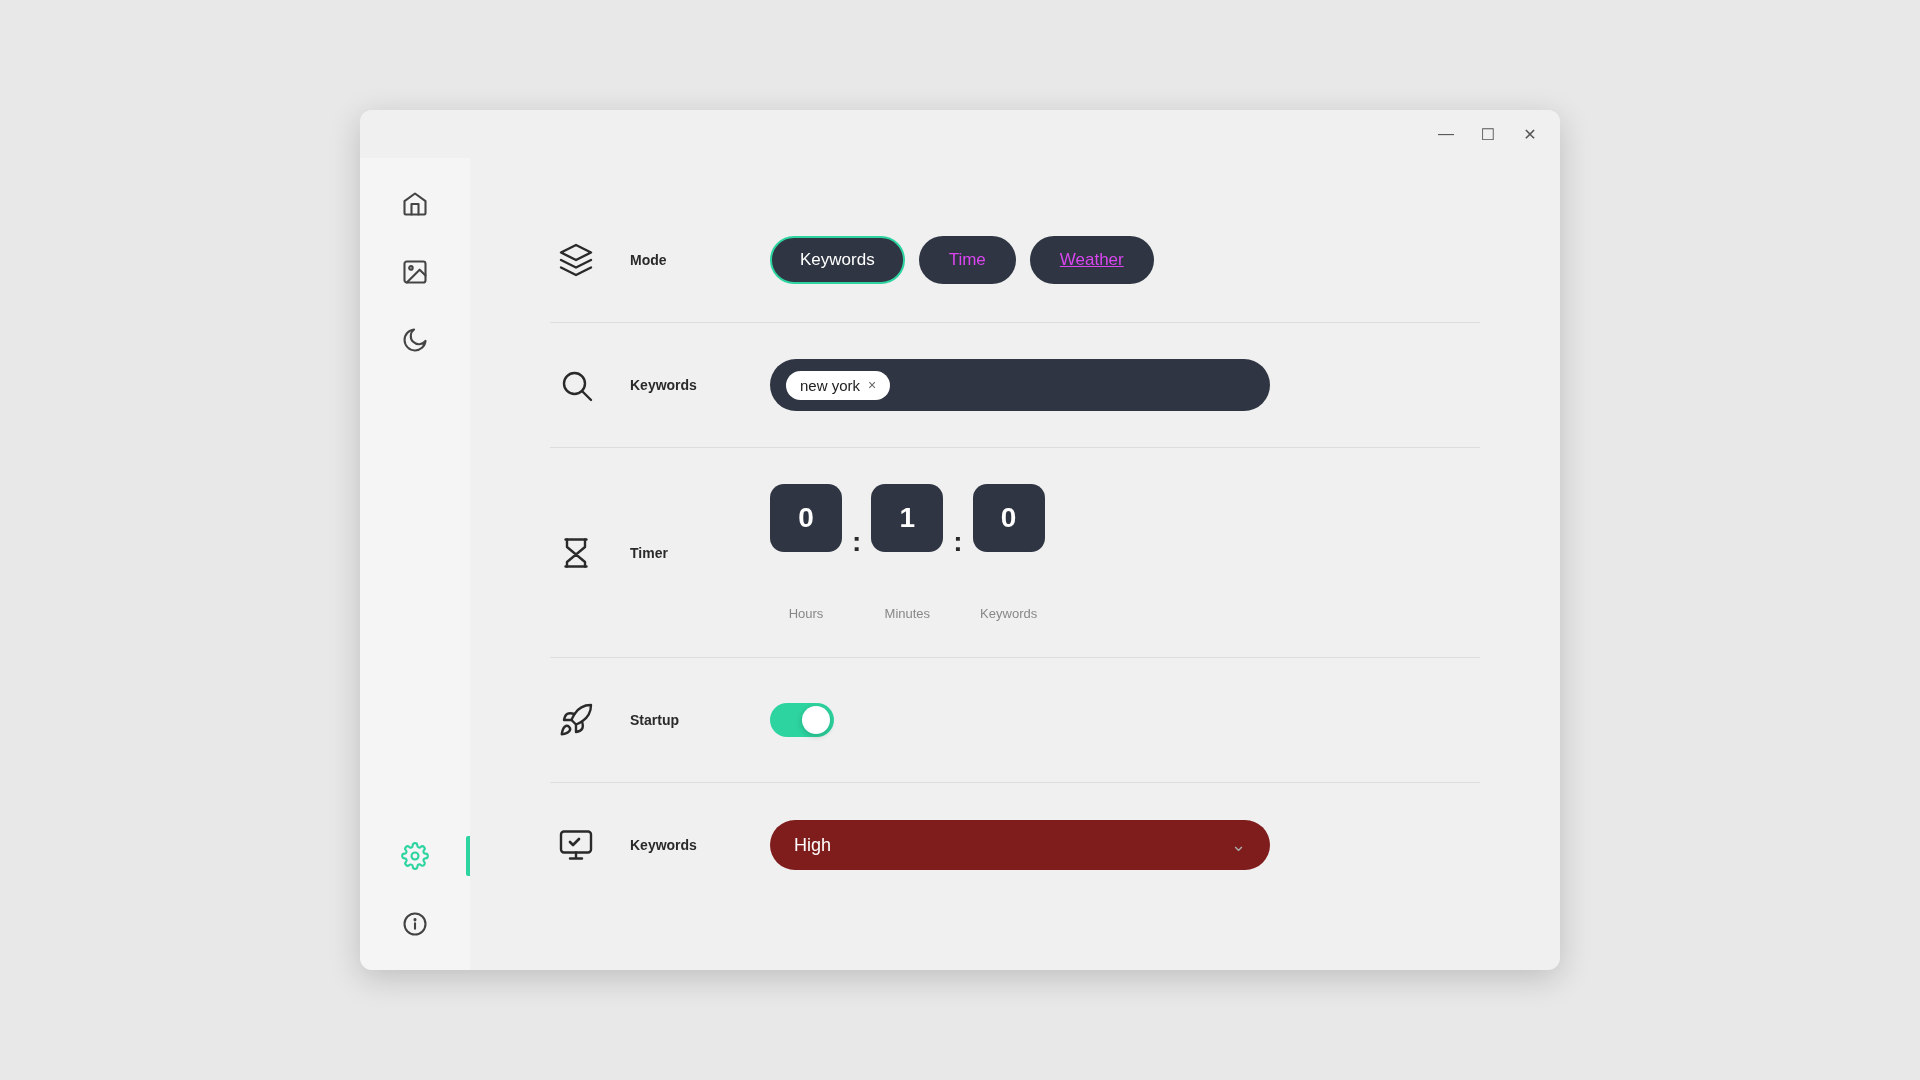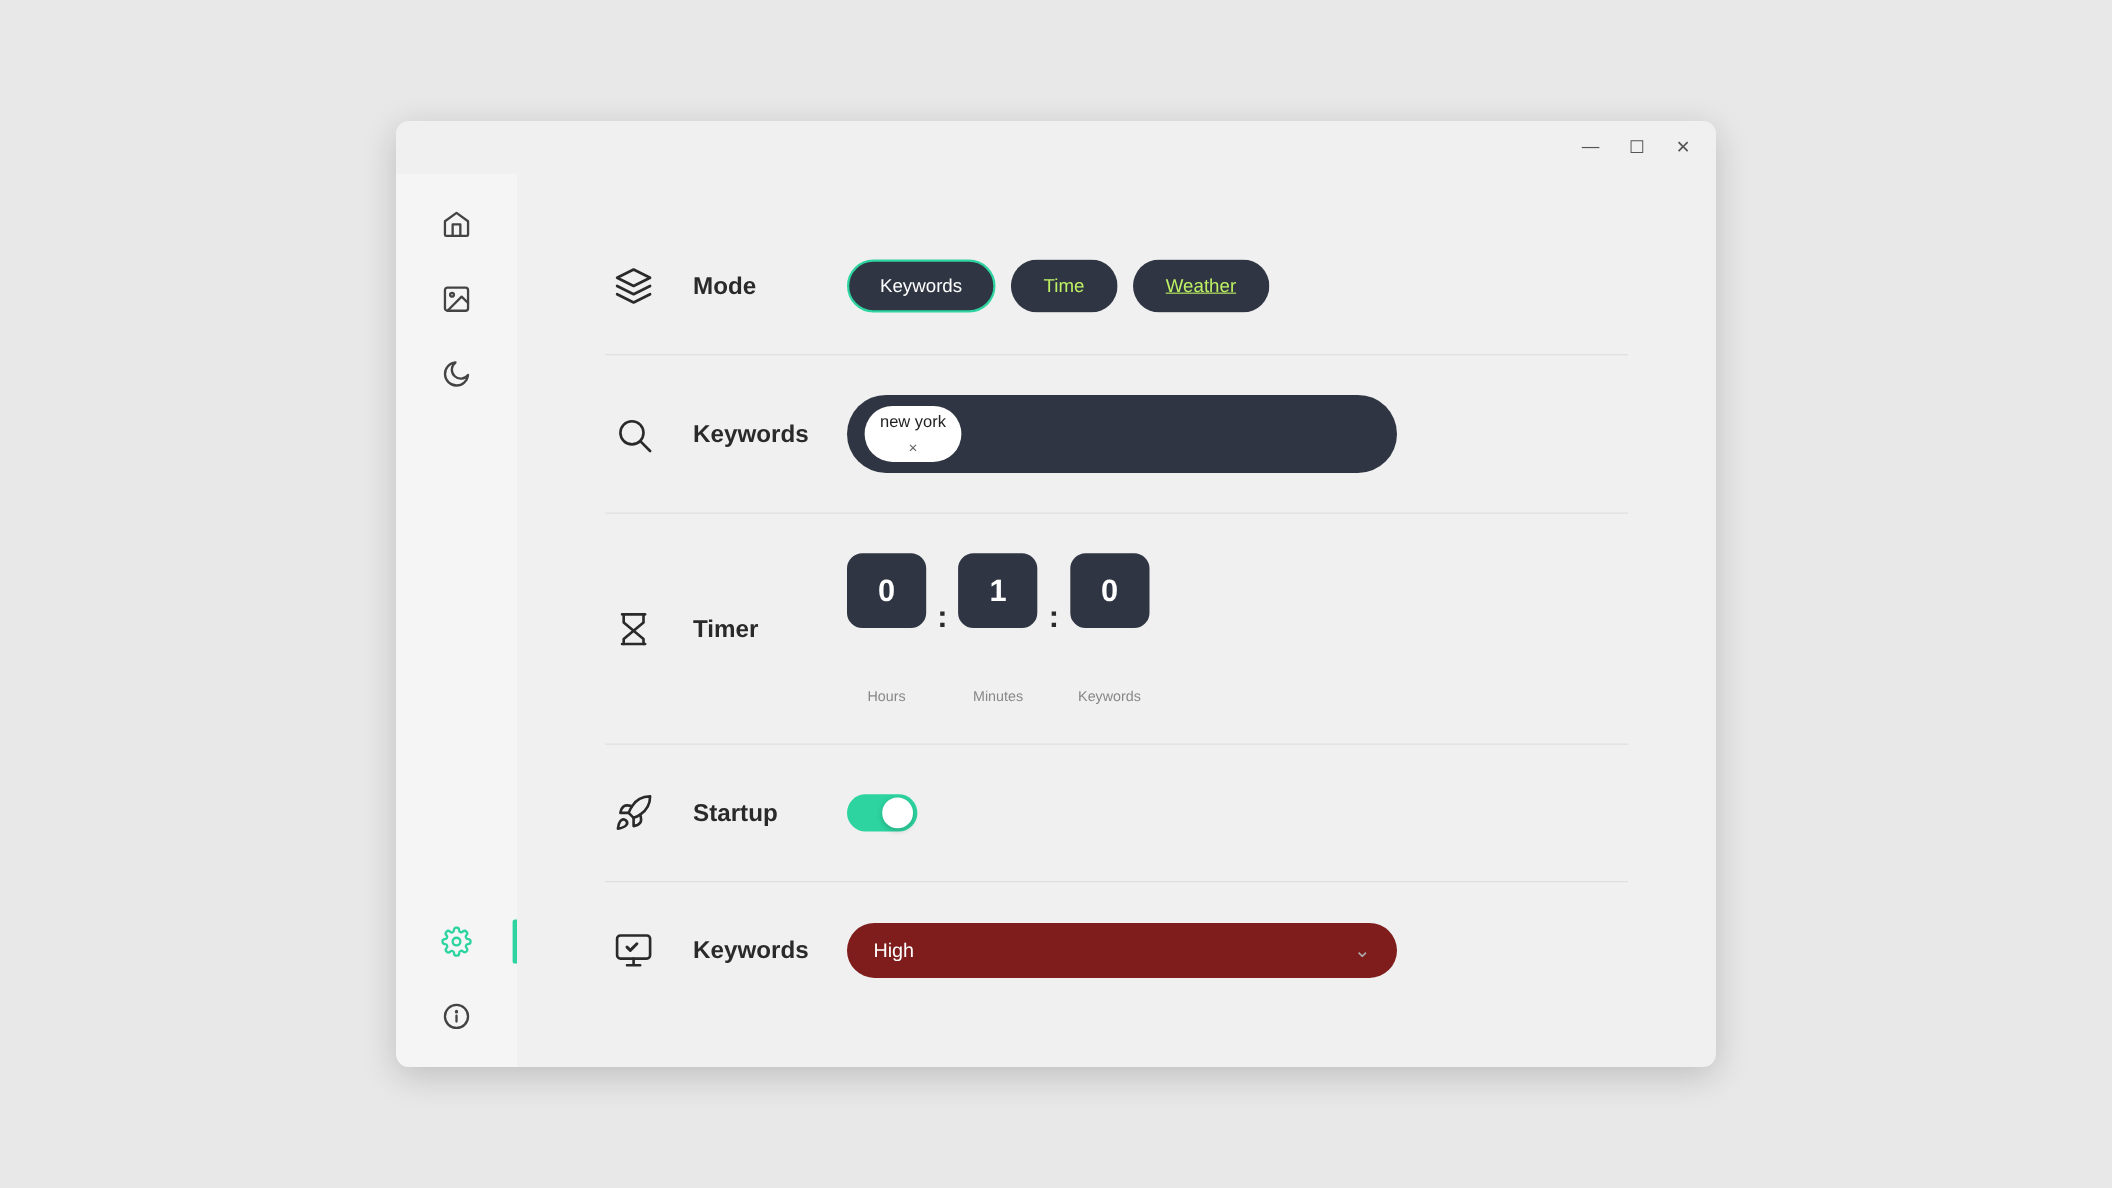--- a/index.html
+++ b/index.html
@@ -131,21 +131,21 @@
       align-items: center;
       justify-content: center;
       margin-right: 28px;
       color: #3a3a3a;
       flex-shrink: 0;
     }
 
     .row-icon svg { width: 36px; height: 36px; }
 
     .row-label {
-      font-size: 22px;
+      font-size: 14px;
       font-weight: 600;
       color: #2a2a2a;
       width: 140px;
       flex-shrink: 0;
     }
 
     .row-control {
       flex: 1;
       display: flex;
       align-items: center;
@@ -158,21 +158,21 @@
     }
 
     .mode-btn {
       padding: 12px 28px;
       border-radius: 50px;
       border: none;
       font-size: 17px;
       font-weight: 500;
       cursor: pointer;
       background: #2f3542;
-      color: #bef264;
+      color: #d946ef;
       transition: all 0.2s;
     }
 
     .mode-btn.active {
       background: #2f3542;
       border: 2.5px solid #2dd4a0;
       color: #fff;
     }
 
     
@@ -190,21 +190,20 @@
 
     .keyword-tag {
       background: #fff;
       border-radius: 50px;
       padding: 6px 14px;
       font-size: 15px;
       color: #222;
       display: flex;
       align-items: center;
       gap: 8px;
-      flex-direction: column;
     }
 
     .keyword-tag .remove-btn {
       background: none;
       border: none;
       cursor: pointer;
       color: #666;
       font-size: 14px;
       line-height: 1;
       padding: 0;

